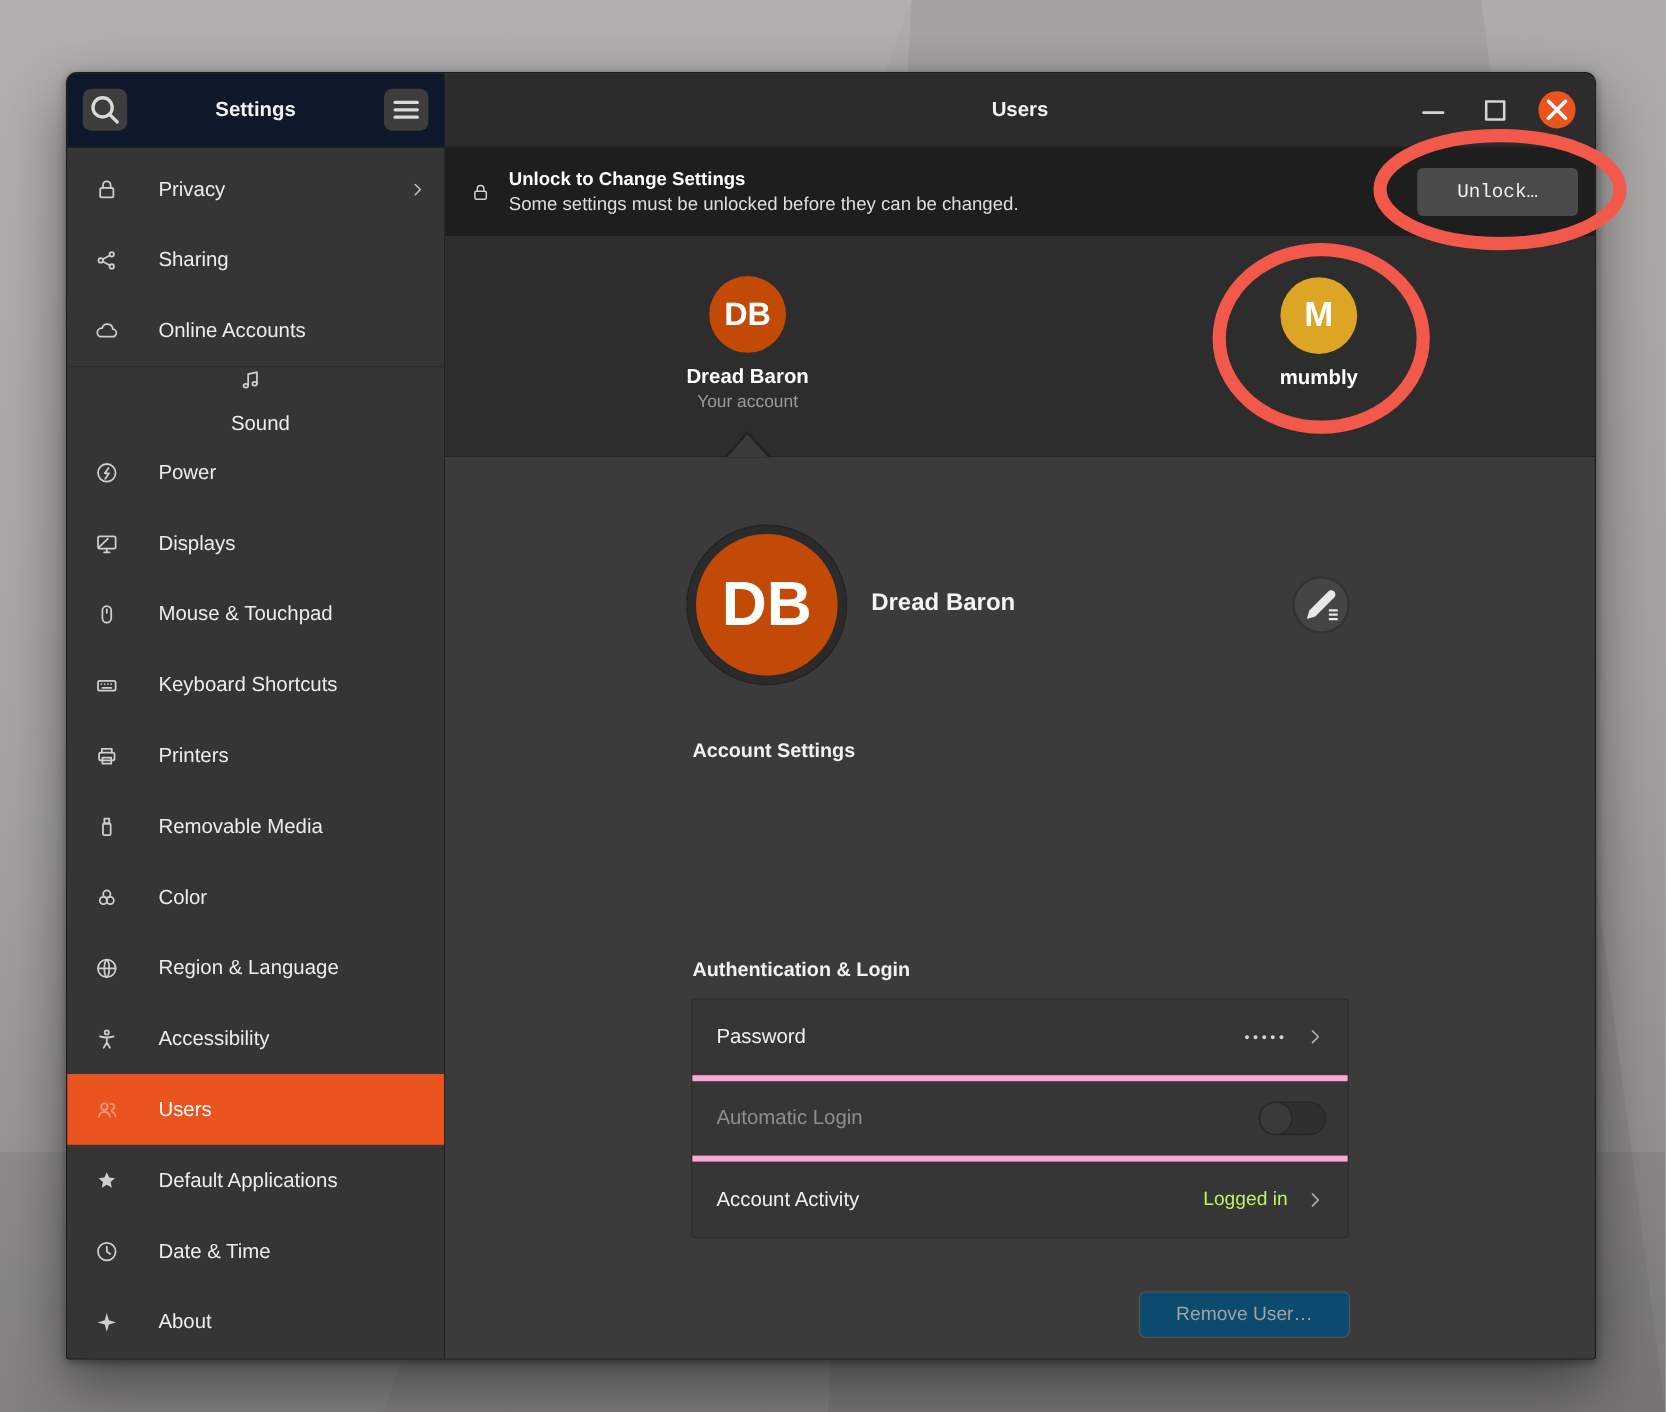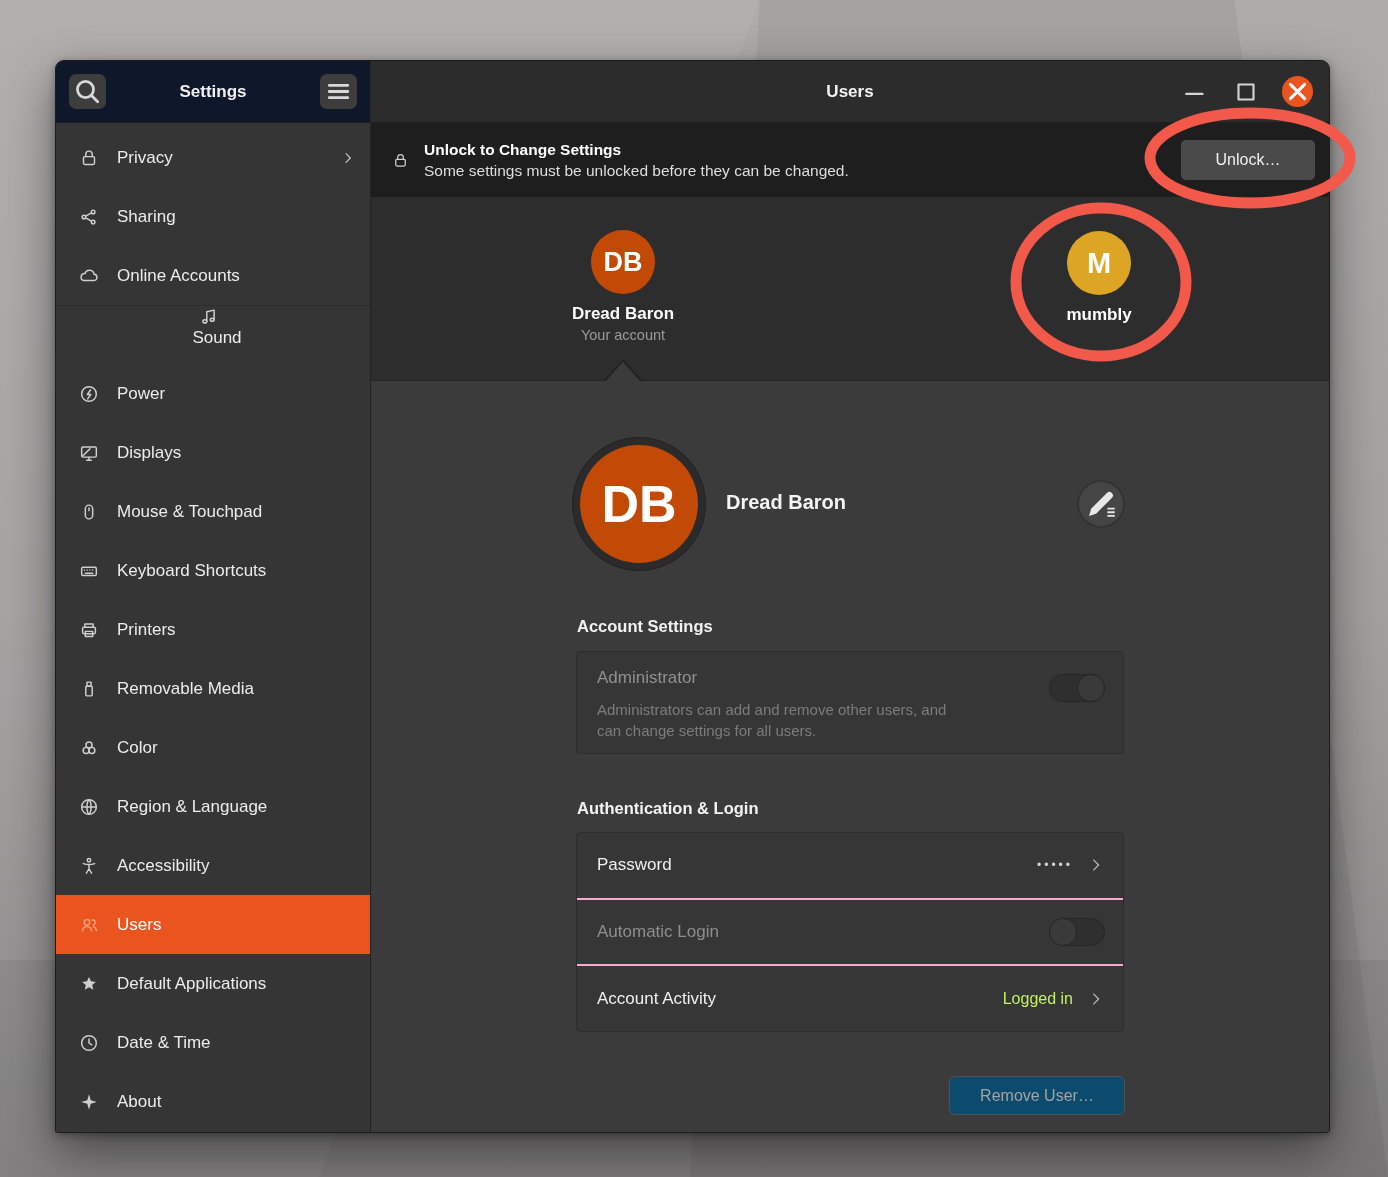--- a/index.html
+++ b/index.html
@@ -24,21 +24,21 @@
   .sidebar { width:315px; flex:0 0 315px; background:#353535; border-right:1px solid #232323;
              display:flex; flex-direction:column; }
   .side-header { height:62px; flex:0 0 62px; background:#0f172a; border-bottom:1px solid #1e1e1e;
                  display:flex; align-items:center; padding:0 13px; }
   .hbtn { width:37px; height:35px; border:none; border-radius:7px; background:#3d3d3d;
           color:#d9d9d9; display:flex; align-items:center; justify-content:center; cursor:pointer; }
   .side-title { flex:1; text-align:center; color:#f2f2f2; font-weight:bold; font-size:17px; }
 
   .side-list { flex:1; display:flex; flex-direction:column; padding-top:5px; }
   .srow { height:59px; flex:0 0 59px; display:flex; align-items:center; padding:0 14px 0 22px;
-          color:#ececec; font-size:17px; cursor:pointer; position:relative; }
+          color:#ececec; font-size:17px; cursor:pointer; position:relative;gap:15px; }
   .srow .icn { width:22px; height:22px; margin-right:17px; color:#cfcfcf; flex:0 0 22px; }
   .srow .icn svg { width:22px; height:22px; display:block; }
   .srow.sep { border-top:1px solid #2d2d2d;flex-direction:column; }
   .srow.sel { background:#e9541f; color:#ffffff; }
   .srow.sel .icn { color:#f59b77; }
   .srow-chev { margin-left:auto; color:#c6c6c6; width:16px; height:16px; }
   .srow-chev svg { width:16px; height:16px; display:block; }
 
   
   .main { flex:1; display:flex; flex-direction:column; background:#3b3b3b; min-width:0; }
@@ -54,21 +54,21 @@
   .wc.close svg { width:15px; height:15px; }
 
   .banner { height:74px; flex:0 0 74px; background:#1e1e1e; display:flex; align-items:center;
             padding:0 14px 0 20px; }
   .banner .lock { width:19px; height:21px; color:#cfcfcf; margin-right:14px; flex:0 0 19px; }
   .banner .lock svg { width:19px; height:21px; display:block; }
   .banner-t1 { color:#ffffff; font-weight:bold; font-size:15.5px; margin-bottom:3px; }
   .banner-t2 { color:#dedede; font-size:15.5px; }
   .unlock-btn { margin-left:auto; width:134px; height:40px; border:none; border-radius:5px;
                 background:#4a4a4a; color:#f0f0f0; font-size:16px; cursor:pointer;
-                font-family:Liberation Sans, sans-serif; }
+                font-family:Liberation Mono, monospace; }
 
   .switcher { height:184px; flex:0 0 184px; background:#2d2d2d; position:relative;
               border-bottom:1px solid #242424; }
   .uchip { position:absolute; text-align:center; cursor:pointer; }
   .uchip .uavatar { width:64px; height:64px; border-radius:50%; margin:0 auto 10px auto;
                     display:flex; align-items:center; justify-content:center;
                     color:#ffffff; font-weight:bold; }
   .uchip .uname { color:#ffffff; font-weight:bold; font-size:17px; }
   .uchip .usub { color:#9b9b9b; font-size:14.5px; margin-top:3px; }
   .chip-db { left:152px; top:33px; width:200px; }
@@ -108,21 +108,21 @@
             border:1px solid #262626; position:absolute; cursor:pointer; }
   .toggle .knob { position:absolute; top:-1px; width:28px; height:28px; border-radius:50%;
                   background:#3a3a3a; border:1px solid #262626; }
   .toggle.on .knob { right:-1px; }
   .toggle.off .knob { left:-1px; }
   .tg-admin { right:18px; top:22px; }
 
   .card-auth { top:451px; height:200px; display:flex; flex-direction:column; }
   .arow { flex:1; display:flex; align-items:center; padding:0 18px 0 20px; position:relative;
           cursor:pointer; }
-  .arow + .arow { border-top:2px solid #f9a8d4; }
+  .arow + .arow { border-top:5px solid #f9a8d4; }
   .arow .alabel { font-size:17px; color:#efefef; }
   .arow .alabel.dim { color:#8e8e8e; }
   .arow .aval { margin-left:auto; color:#bef264; font-size:16px; }
   .arow .aval.dots { font-size:12px; letter-spacing:3px; color:#d2d2d2; }
   .arow .achev { margin-left:14px; color:#b5b5b5; width:18px; height:18px; }
   .arow .achev svg { width:18px; height:18px; display:block; }
   .tg-auto { position:relative; margin-left:auto; right:0; top:0; }
 
   .remove-btn { position:absolute; left:578px; top:695px; width:176px; height:39px;
                 background:#0c4a6e; border:1px solid #525252; border-radius:6px;
@@ -390,30 +390,20 @@
         <button class="edit-btn">
           <span>
               <svg viewBox="0 0 24 24" fill="currentColor" style="width: 100%; height: 100%; display: block;">
                 <path d="M5.5 18.5l1.1-3.9 8.6-8.6a1.9 1.9 0 0 1 2.7 2.7l-8.6 8.6z"></path>
                 <path d="M15.5 14h4v1h-4zM15.5 16h4v1h-4zM15.5 18h4v1h-4z"></path>
               </svg>
             </span>
         </button>
 
         <div class="sec-head sh1">Account Settings</div>
-        <div class="card card-admin">
-          <div class="admin-label">Administrator</div>
-          <div class="admin-desc">
-            <div>Administrators can add and remove other users, and</div>
-            <div>can change settings for all users.</div>
-          </div>
-          <div class="toggle on tg-admin">
-            <div class="knob"></div>
-          </div>
-        </div>
 
         <div class="sec-head sh2">Authentication &amp; Login</div>
         <div class="card card-auth">
           <div class="arow">
             <span class="alabel">Password</span>
             <span class="aval dots">•••••</span>
             <span class="achev">
                 <svg viewBox="0 0 24 24" fill="none" stroke="currentColor" stroke-width="1.8" stroke-linecap="round" stroke-linejoin="round" style="width: 100%; height: 100%; display: block;">
                   <path d="M9 5.5l6.5 6.5L9 18.5"></path>
                 </svg>

